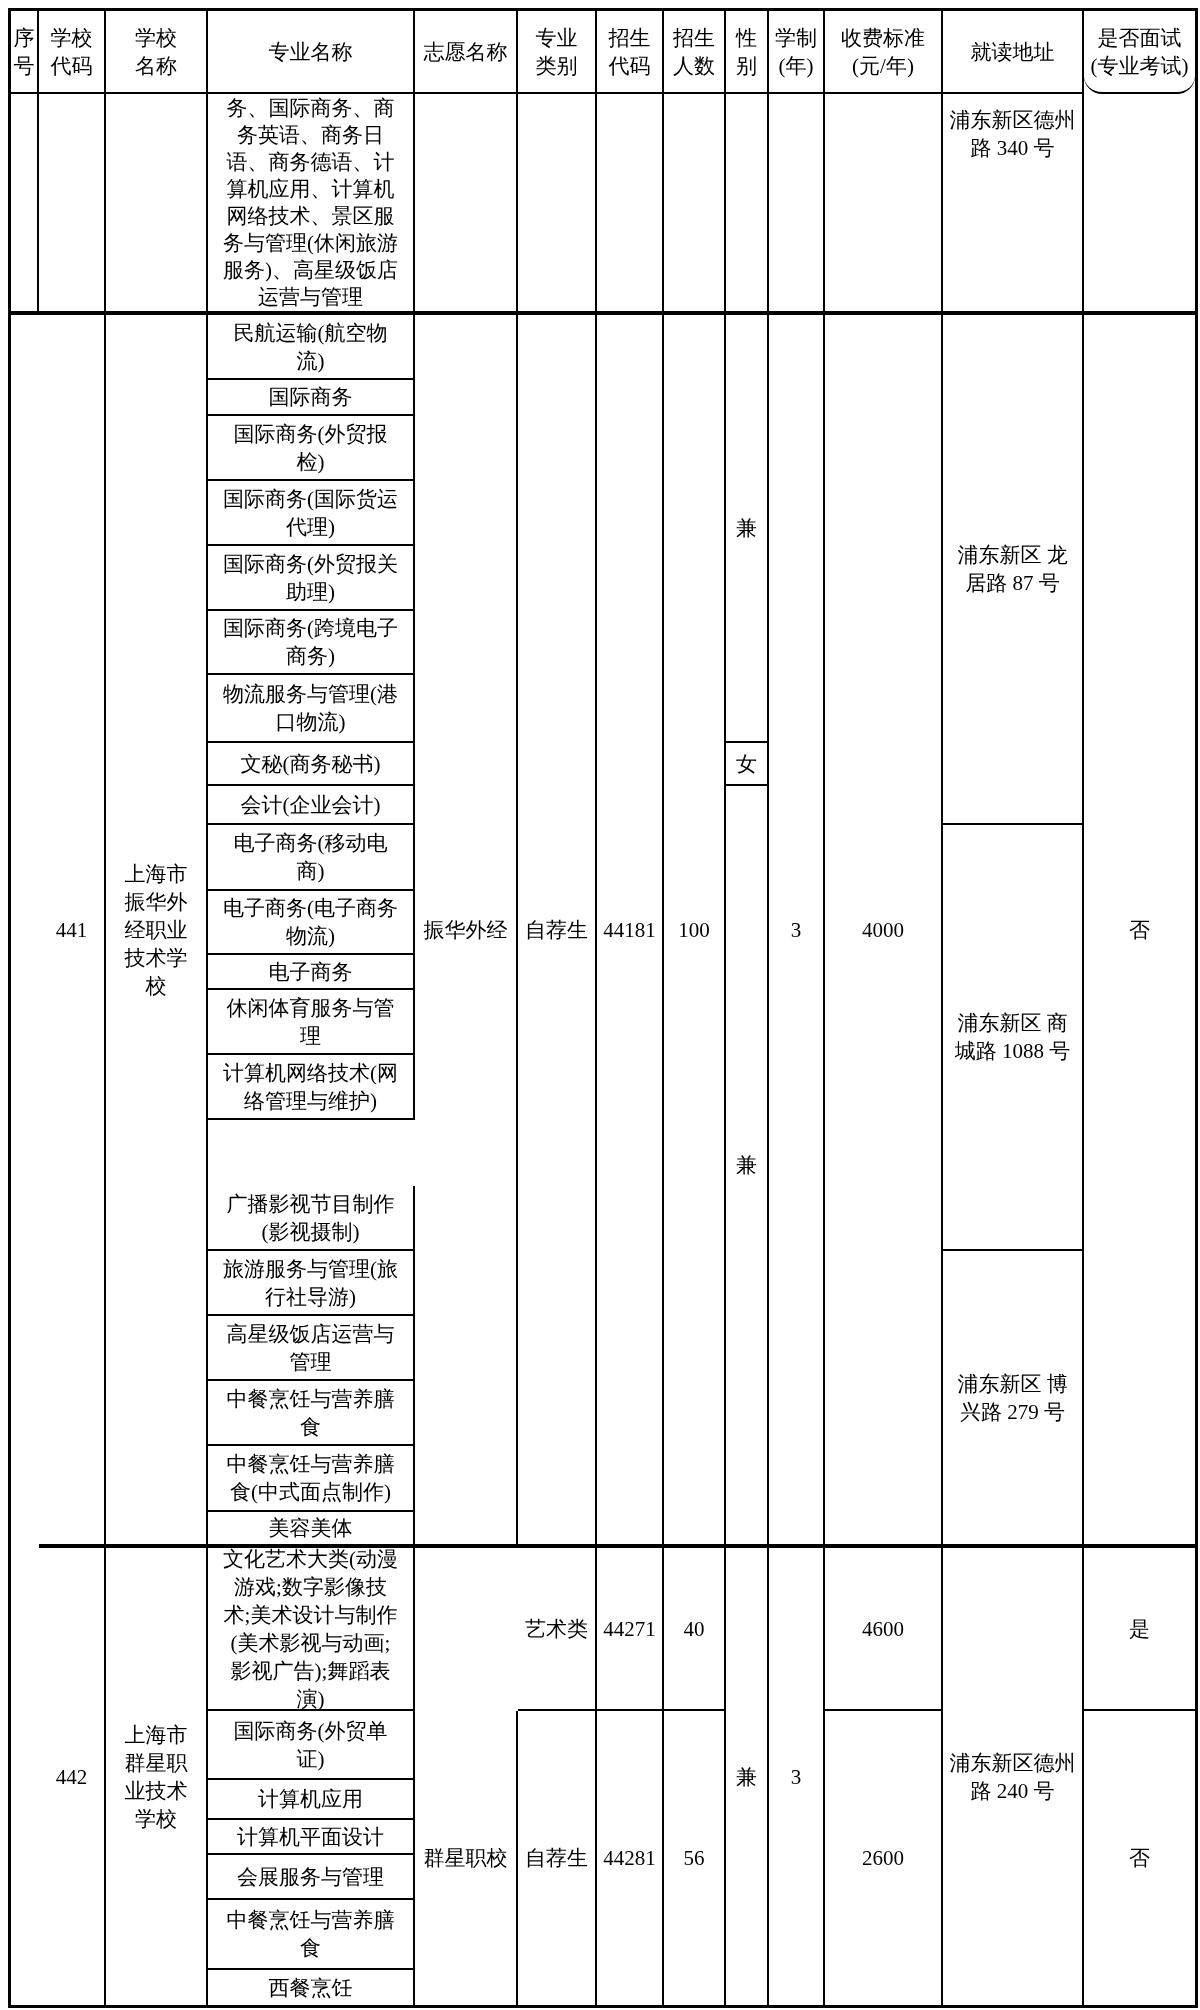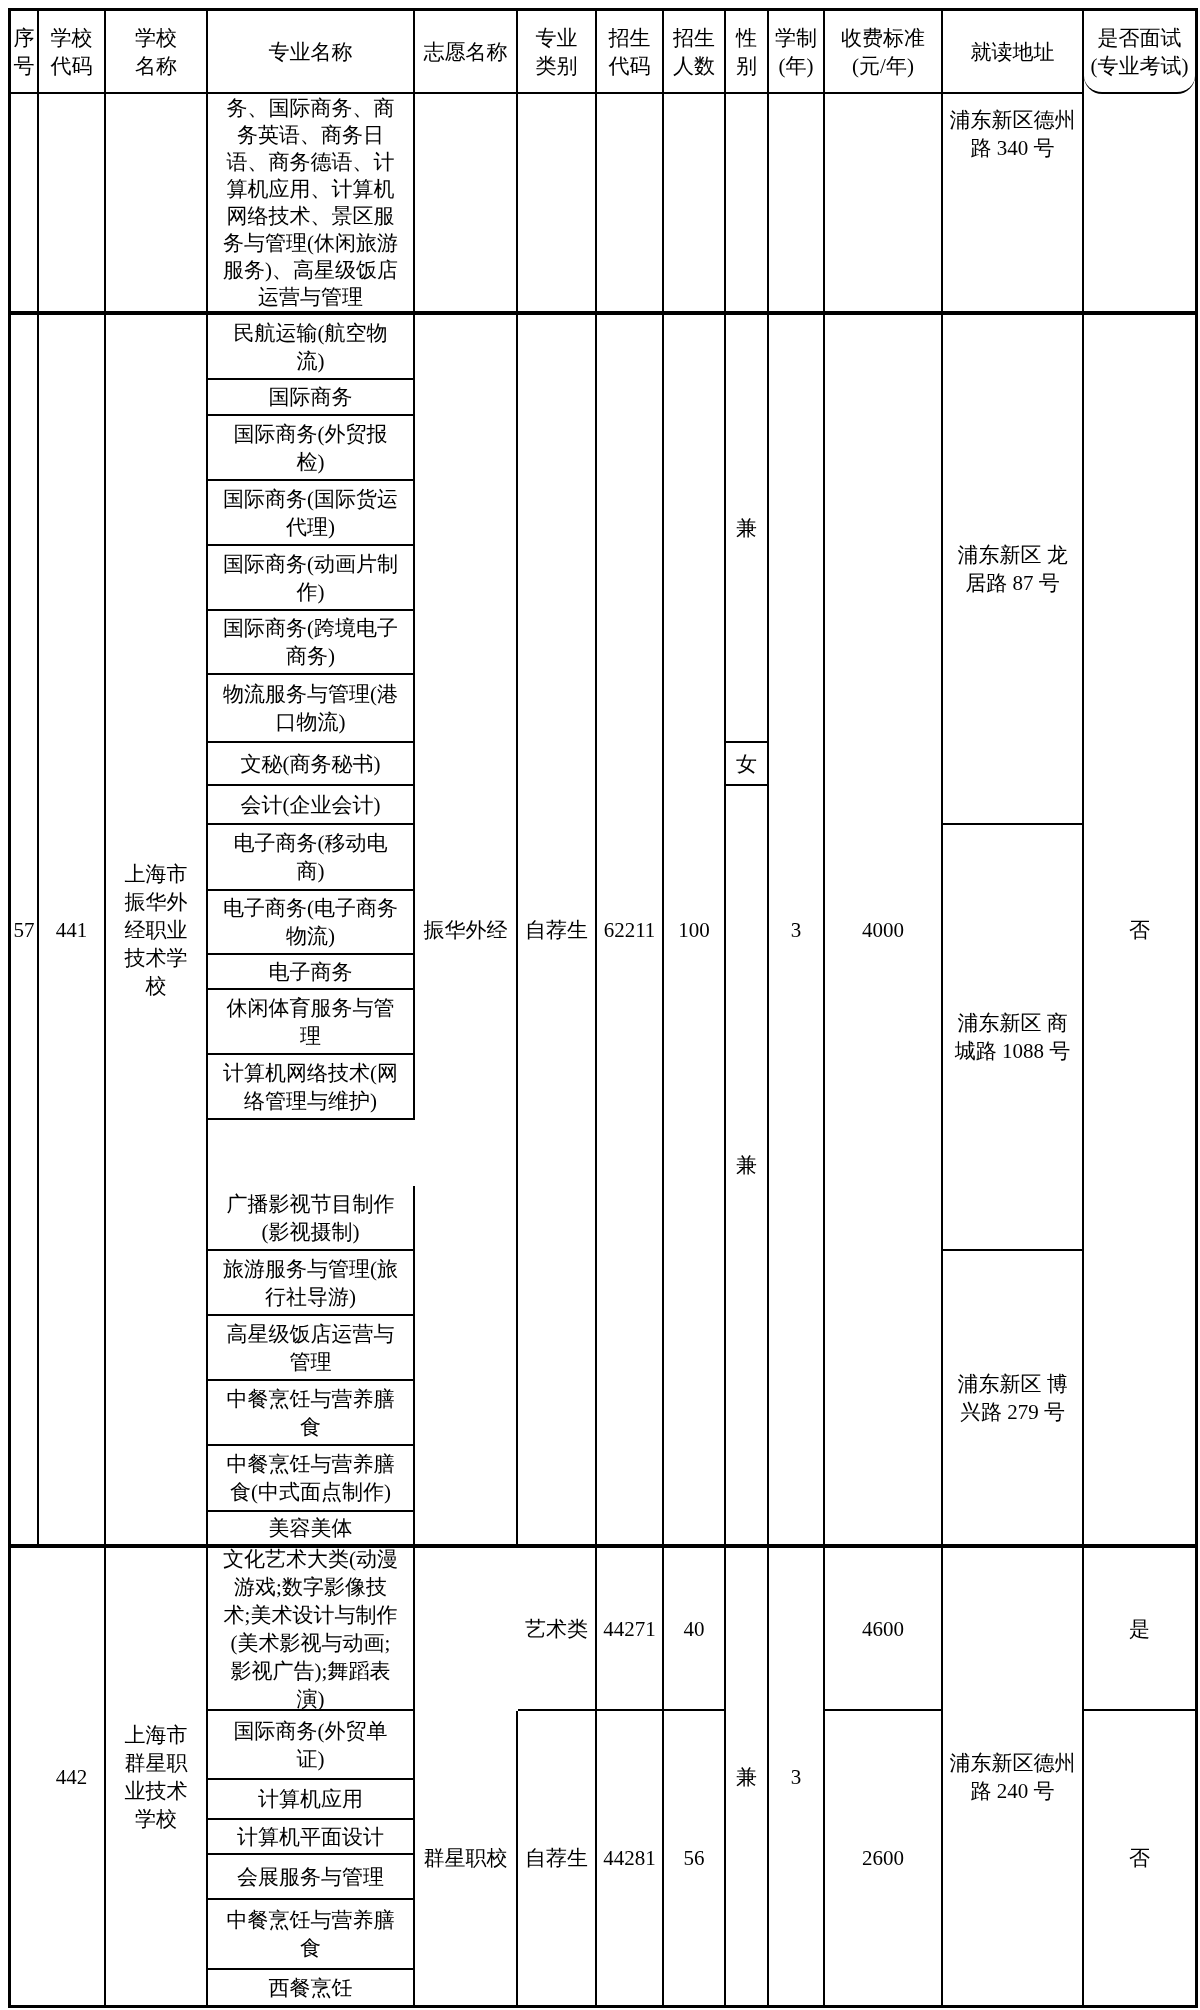--- a/index.html
+++ b/index.html
@@ -72,42 +72,41 @@
     <div class="c sb" style="grid-area:2/5"></div>
     <div class="c sb" style="grid-area:2/6"></div>
     <div class="c sb" style="grid-area:2/7"></div>
     <div class="c sb" style="grid-area:2/8"></div>
     <div class="c sb" style="grid-area:2/9"></div>
     <div class="c sb" style="grid-area:2/10"></div>
     <div class="c sb" style="grid-area:2/11"></div>
     <div class="c sb c12 topcell" style="grid-area:2/12">浦东新区德州路 340 号</div>
     <div class="c sb lr" style="grid-area:2/13"></div>
 
-    <div class="c sb cn" style="grid-area:3/1/24/2">57</div>
     <div class="c sb" style="grid-area:3/2/24/3">441</div>
     <div class="c sb c3" style="grid-area:3/3/24/4">上海市振华外经职业技术学校</div>
     <div class="c sb" style="grid-area:3/5/24/6">振华外经</div>
     <div class="c sb" style="grid-area:3/6/24/7">自荐生</div>
-    <div class="c sb" style="grid-area:3/7/24/8">62211</div>
+    <div class="c sb" style="grid-area:3/7/24/8">44181</div>
     <div class="c sb" style="grid-area:3/8/24/9">100</div>
     <div class="c" style="grid-area:3/9/10/10">兼</div>
     <div class="c" style="grid-area:10/9/11/10">女</div>
     <div class="c sb" style="grid-area:11/9/24/10">兼</div>
     <div class="c sb" style="grid-area:3/10/24/11">3</div>
     <div class="c sb" style="grid-area:3/11/24/12">4000</div>
     <div class="c c12" style="grid-area:3/12/12/13">浦东新区 龙居路 87 号</div>
     <div class="c c12" style="grid-area:12/12/19/13">浦东新区 商城路 1088 号</div>
     <div class="c sb c12" style="grid-area:19/12/24/13">浦东新区 博兴路 279 号</div>
     <div class="c sb lr" style="grid-area:3/13/24/14">否</div>
 
     <div class="c c4" style="grid-area:3/4">民航运输(航空物流)</div>
     <div class="c c4" style="grid-area:4/4">国际商务</div>
     <div class="c c4" style="grid-area:5/4">国际商务(外贸报检)</div>
     <div class="c c4" style="grid-area:6/4">国际商务(国际货运代理)</div>
-    <div class="c c4" style="grid-area:7/4">国际商务(动画片制作)</div>
+    <div class="c c4" style="grid-area:7/4">国际商务(外贸报关助理)</div>
     <div class="c c4" style="grid-area:8/4">国际商务(跨境电子商务)</div>
     <div class="c c4" style="grid-area:9/4">物流服务与管理(港口物流)</div>
     <div class="c c4" style="grid-area:10/4">文秘(商务秘书)</div>
     <div class="c c4" style="grid-area:11/4">会计(企业会计)</div>
     <div class="c c4" style="grid-area:12/4">电子商务(移动电商)</div>
     <div class="c c4" style="grid-area:13/4">电子商务(电子商务物流)</div>
     <div class="c c4" style="grid-area:14/4">电子商务</div>
     <div class="c c4" style="grid-area:16/4">计算机网络技术(网络管理与维护)</div>
     <div class="c c4" style="grid-area:15/4">休闲体育服务与管理</div>
     <div class="c c4" style="grid-area:18/4">广播影视节目制作(影视摄制)</div>

